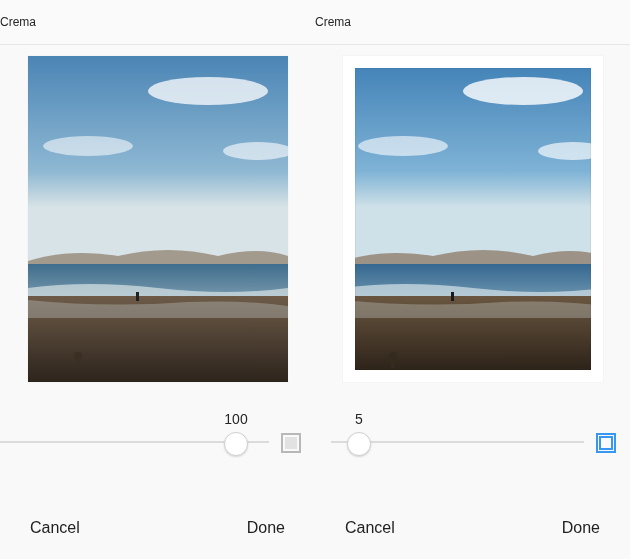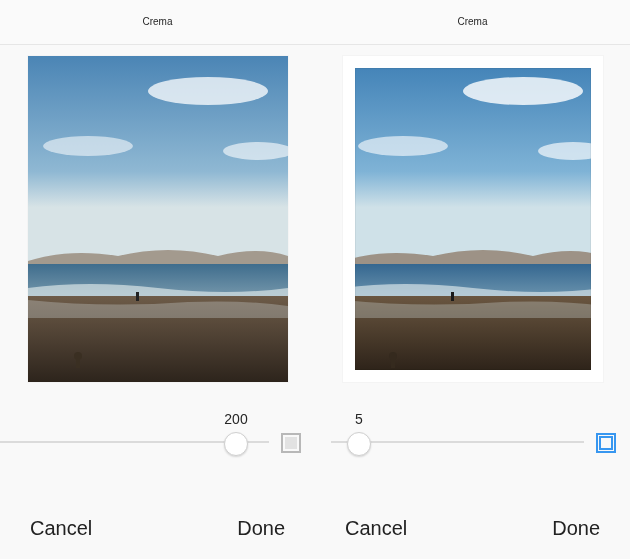--- a/index.html
+++ b/index.html
@@ -18,22 +18,22 @@
   }
   .panel {
     width: 315px;
     display: flex;
     flex-direction: column;
     position: relative;
   }
   .title-row {
     height: 44px;
     line-height: 44px;
-    text-align: center;
-    font-size: 10px;
+    text-align: left;
+    font-size: 12px;
     color: #262626;
     font-weight: 400;
     border-bottom: 1px solid #e6e6e6;
     background: #fafafa;
   }
   .preview-zone {
     height: 340px;
     position: relative;
     display: flex;
     align-items: center;
@@ -109,21 +109,21 @@
     border: 2px solid #3897f0;
     inset:1px;
     opacity:1;
   }
   .bottom-bar {
     height: 62px;
     display: flex;
     align-items: center;
     justify-content: space-between;
     padding: 0 30px;
-    font-size: 20px;
+    font-size: 16px;
     color: #222;
   }
   .bottom-bar .done { font-weight: 400; }
 </style>
 </head>
 <body>
 
 <div class="app">
 
   <div class="panel panel-a">
@@ -157,21 +157,21 @@
           <rect y="240" width="260" height="86" fill="url(#sandA)"></rect>
           <path d="M0 244 Q80 252 160 246 Q220 244 260 250 L260 262 L0 262 Z" fill="#c9cfce" opacity="0.35"></path>
           <circle cx="50" cy="300" r="4" fill="#3a2f22"></circle>
           <rect x="48" y="300" width="4" height="12" fill="#3a2f22"></rect>
           <rect x="108" y="236" width="3" height="9" fill="#222"></rect>
         </svg>
       </div>
     </div>
 
     <div class="slider-zone">
-      <div class="slider-value" style="left:236px">200</div>
+      <div class="slider-value" style="left:236px">100</div>
       <div class="slider-track"></div>
       <div class="slider-thumb" style="left:236px"></div>
       <div class="frame-toggle">
           <div class="frame-toggle-inner"></div>
         </div>
     </div>
 
     <div class="bottom-bar">
       <span>Cancel</span>
       <span class="done">Done</span>

